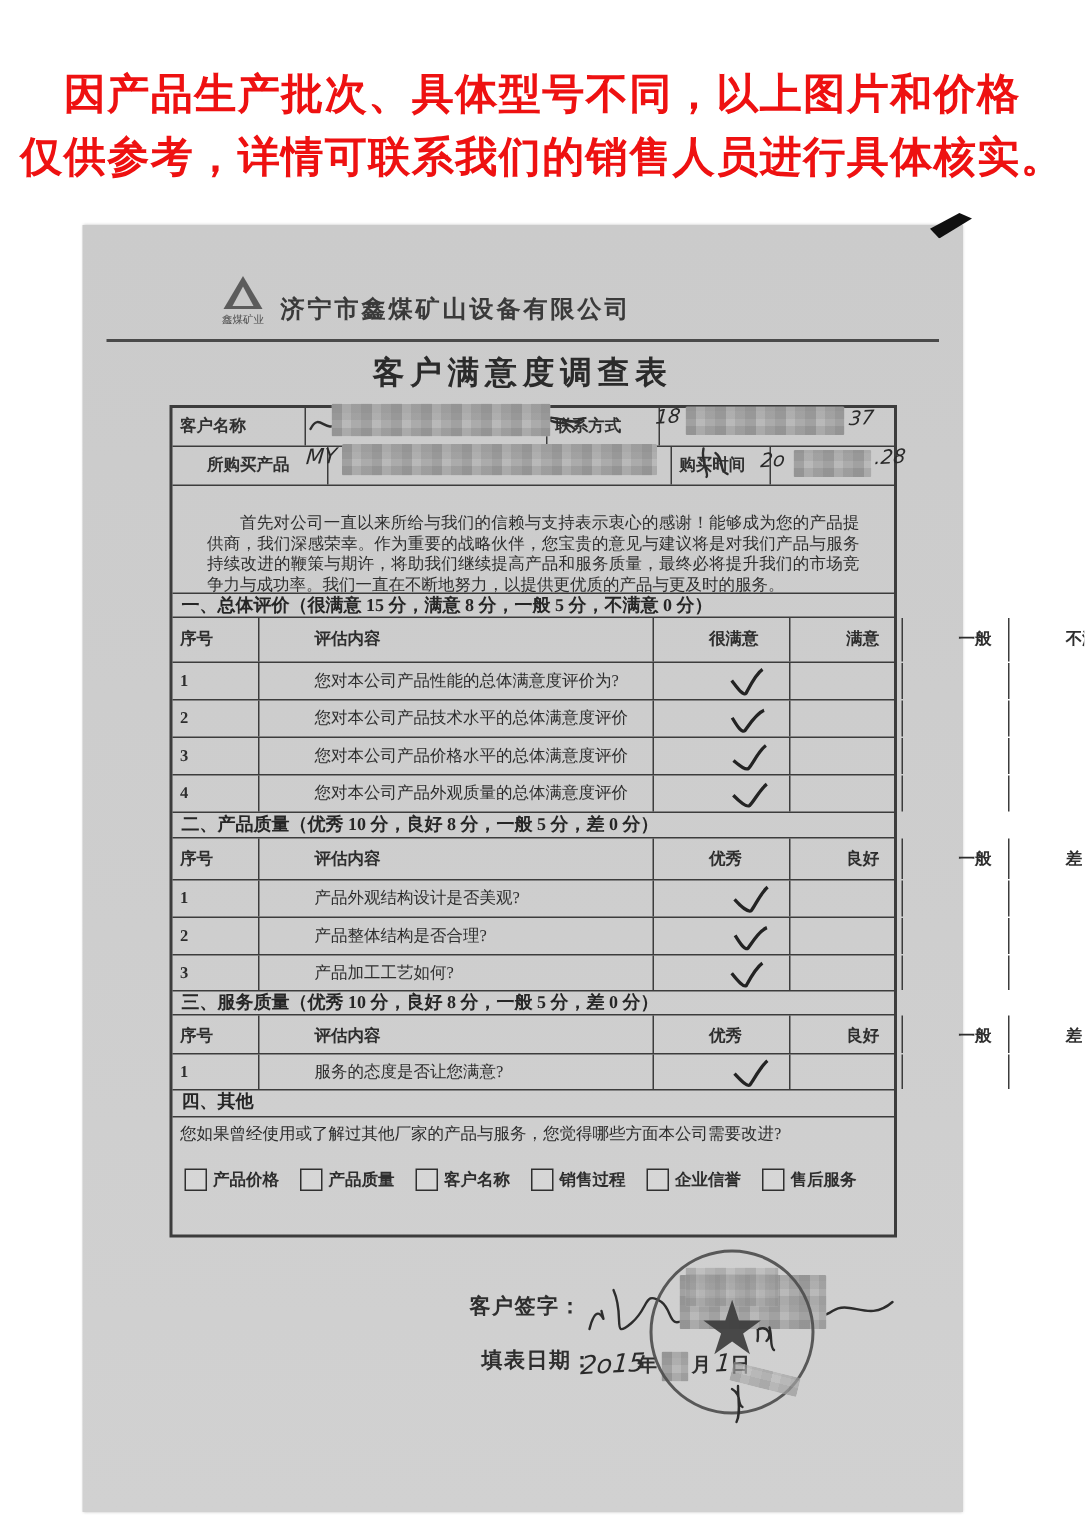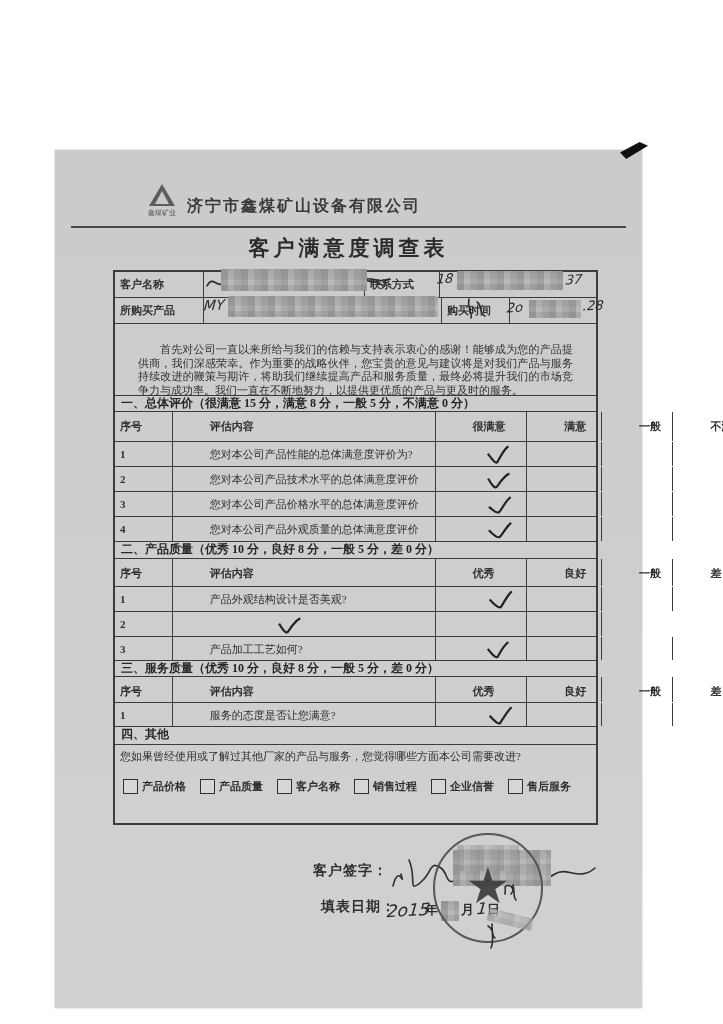--- a/index.html
+++ b/index.html
@@ -28,21 +28,21 @@
   .head-rule{position:absolute;left:16px;top:76px;width:555px;height:2px;background:#4a4a4a;}
   .form-title{position:absolute;left:0;top:84px;width:587px;text-align:center;
         font-size:21px;font-weight:bold;color:#2b2b2b;letter-spacing:4px;}
   
   .mtable{position:absolute;left:58px;top:120px;width:485px;height:555px;border:2px solid #3c3c3c;background:transparent;}
   .row{display:grid;border-bottom:1.5px solid #3c3c3c;}
   .row:last-child{border-bottom:none;}
   .cell{border-right:1.5px solid #3c3c3c;padding:2px 5px;font-size:11px;overflow:hidden;position:relative;}
   .cell:last-child{border-right:none;}
   .irow{height:26px;grid-template-columns:18.5% 33.5% 15.5% 32.5%;}
-  .irow2{height:26px;grid-template-columns:18.5% 49.5% 14.2% 17.8%;}
+  .irow2{height:26px;grid-template-columns:18.5% 49.5% 14.2% 17.8%;padding-left:18px;}
   .lbl{font-weight:600;color:#303030;line-height:20px;}
   .intro{height:72px;padding:3px 7px 0 7px;font-size:11px;line-height:13.6px;text-align:justify;color:#2f2f2f;border-bottom:1.5px solid #3c3c3c;}
   .intro p{margin:16px;text-indent:2em;}
   .sec-title{height:16px;line-height:15px;padding:0 6px;font-size:12px;font-weight:bold;color:#262626;border-bottom:1.5px solid #3c3c3c;display:block;}
   .sec-title.h17{height:17px;} .sec-title.h18{height:18px;border-bottom:none;}
   .rt{grid-template-columns:12% 48% 12.4% 8.9% 8.2% 10.5%;gap:32px;}
   .thead{font-weight:bold;}
   .thead .cell{line-height:24px;}
   .h30{height:30px;} .h28{height:28px;} .h26{height:26px;} .h25{height:25px;} .h24{height:24px;}
   .qcell{line-height:20px;}
@@ -70,20 +70,24 @@
   .stamp .star{position:absolute;left:50%;top:50%;transform:translate(-50%,-54%);font-size:50px;color:#3d3d3d;
          font-family:"DejaVu Sans",sans-serif;}
   .stamp .in-blur1{left:22px;top:10px;width:62px;height:26px;opacity:.8;}
   .stamp .in-blur2{left:52px;top:78px;width:46px;height:13px;transform:rotate(14deg);opacity:.7;}
 </style>
 </head>
 <body>
 
 <div class="page">
 
+  <div class="notice">
+    <div>因产品生产批次、具体型号不同，以上图片和价格</div>
+    <div>仅供参考，详情可联系我们的销售人员进行具体核实。</div>
+  </div>
 
   <div class="scan">
     <div class="corner-fold"></div>
 
     <div class="logo">
       <div class="tri1"></div>
         <div class="tri2"></div>
     </div>
     <div class="logo-text">鑫煤矿业</div>
     <div class="company">济宁市鑫煤矿山设备有限公司</div>
@@ -184,20 +188,21 @@
             <svg class="check" viewBox="0 0 26 20" style="transform:rotate(-8deg);width:32px">
               <path d="M2 7 C6 13,10 17,12 16 C15 13,20 5,25 2"></path>
             </svg>
           </div>
         <div class="cell"></div>
           <div class="cell"></div>
           <div class="cell"></div>
       </div>
       <div class="row rt h25">
         <div class="cell nocell">2</div>
+        <div class="cell qcell">产品整体结构是否合理?</div>
         <div class="cell">
             <svg class="check" viewBox="0 0 26 20" style="transform:rotate(2deg);width:30px">
               <path d="M3 8 C7 14,10 18,12 16 C14 13,19 4,24 2"></path>
             </svg>
           </div>
         <div class="cell"></div>
           <div class="cell"></div>
           <div class="cell"></div>
       </div>
       <div class="row rt h24">

